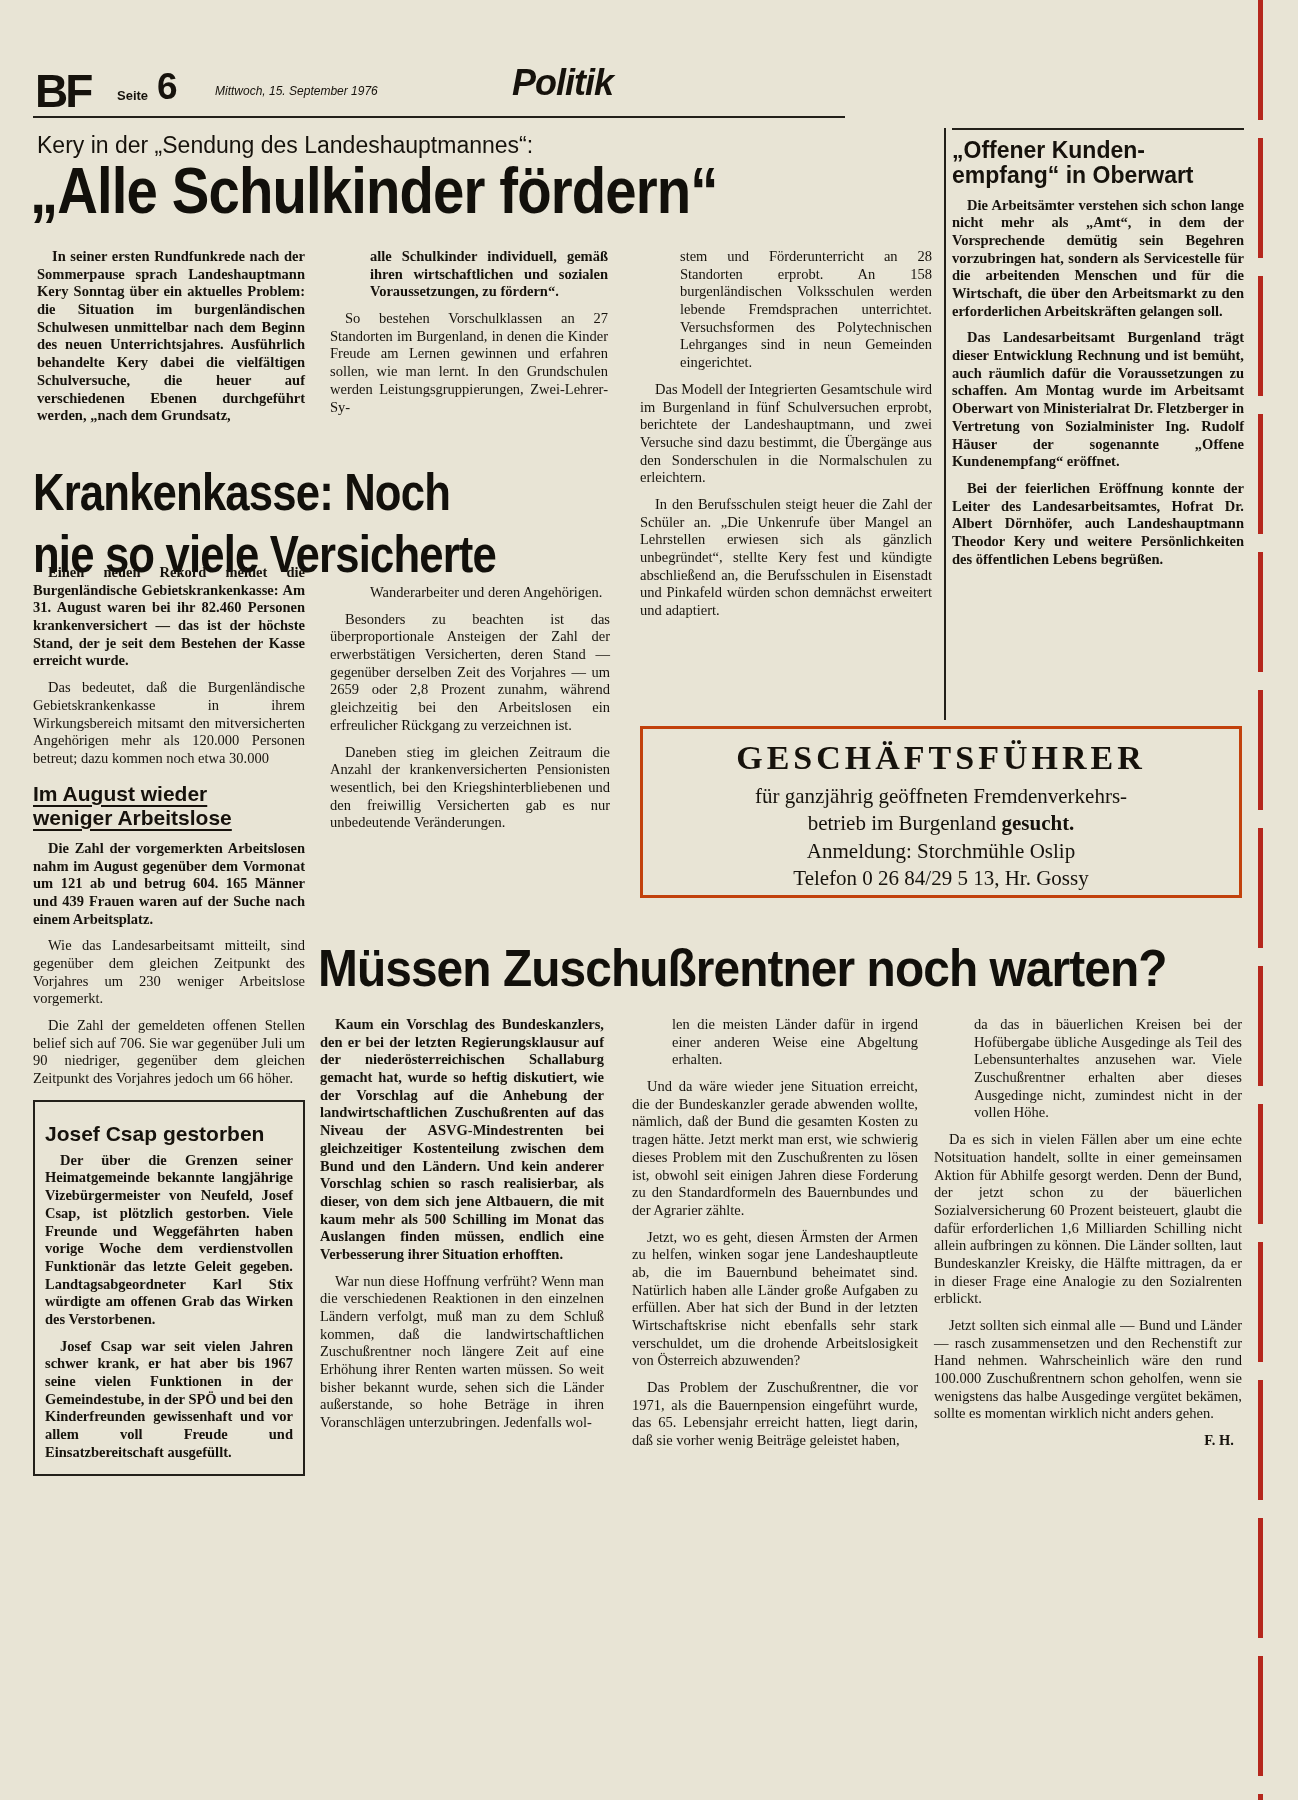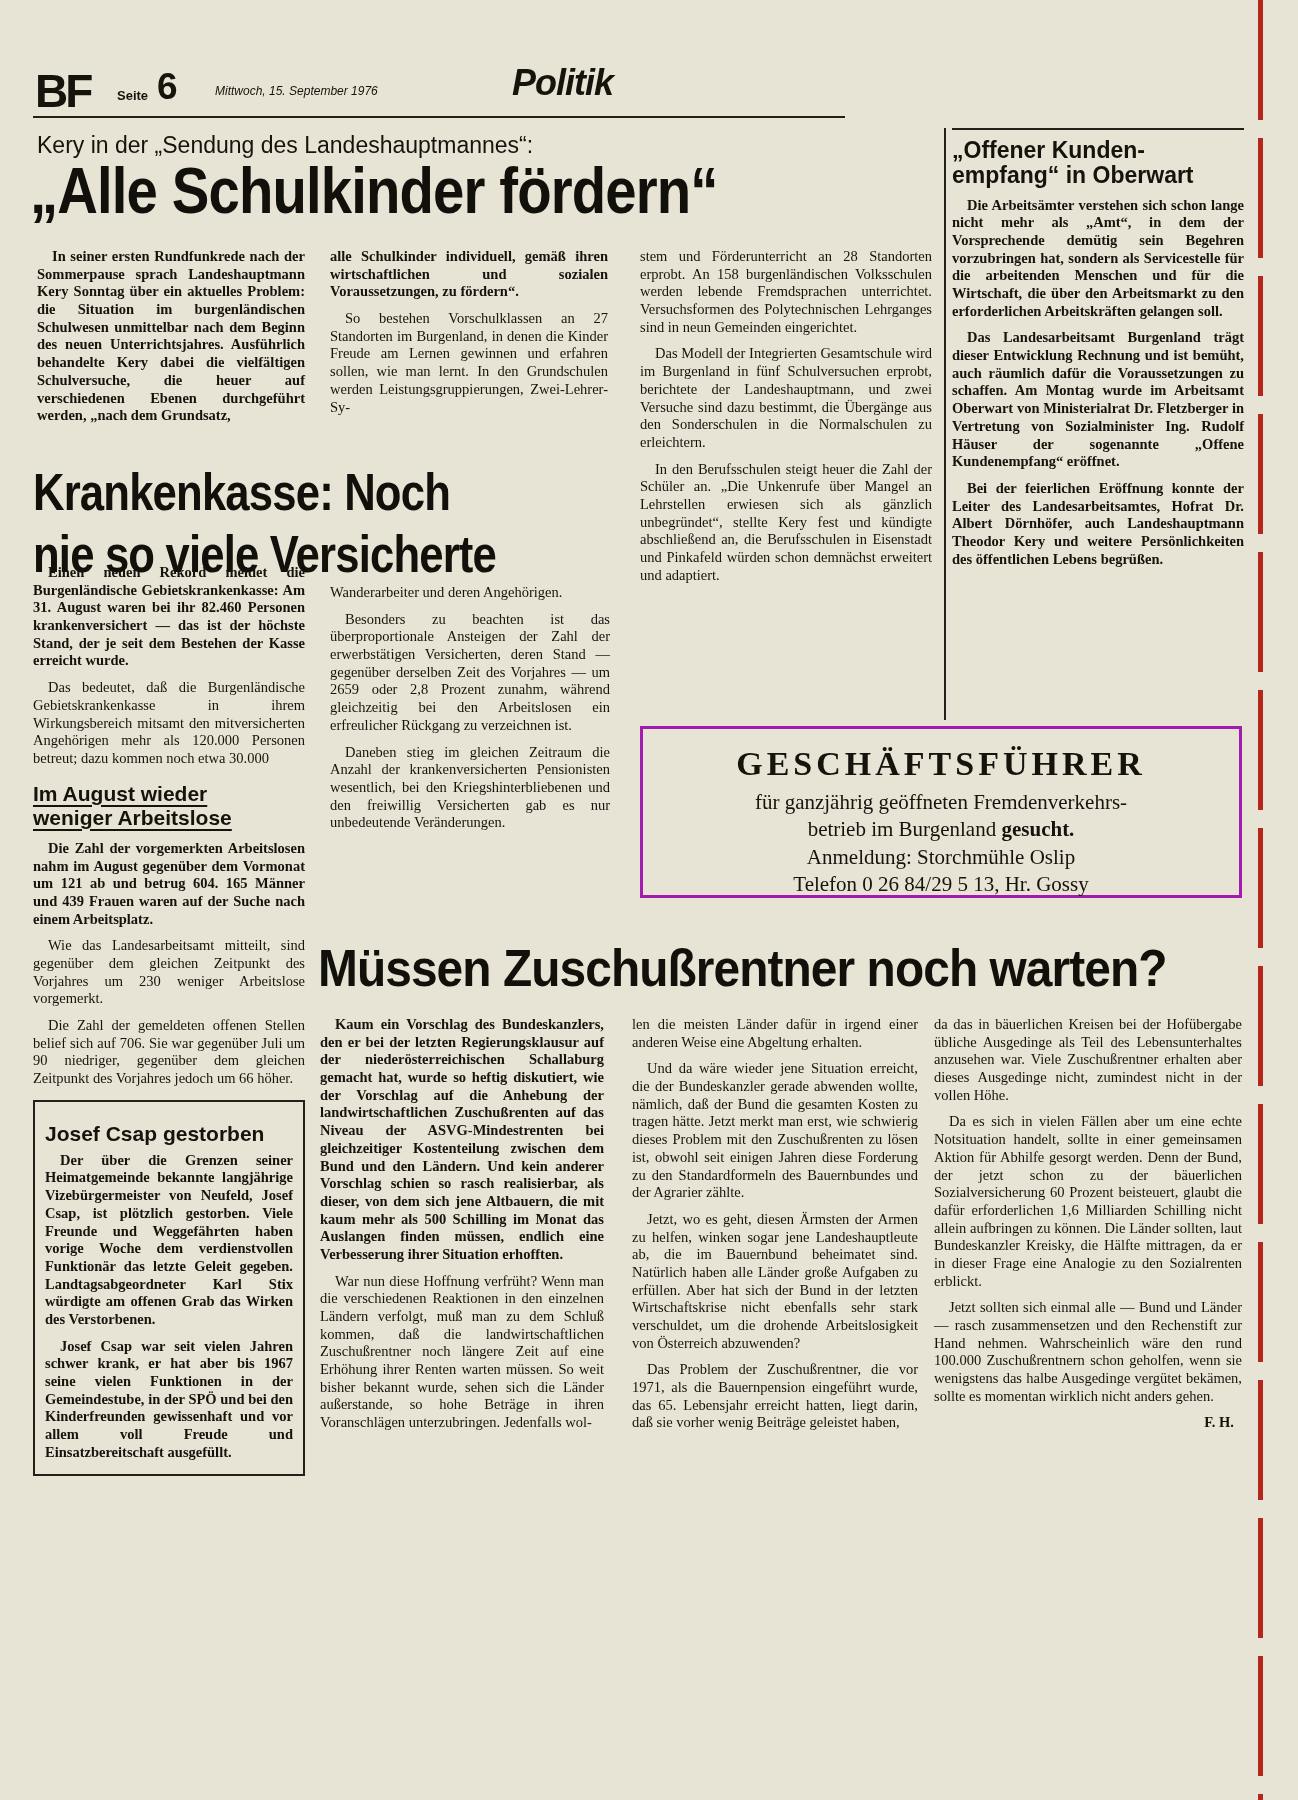--- a/index.html
+++ b/index.html
@@ -13,21 +13,21 @@
     overflow: hidden;
   }
   .abs { position: absolute; }
   p {
     margin: 0 0 9px;
     text-indent: 15px;
     text-align: justify;
     font-size: 14.5px;
     line-height: 1.22;
   }
-  .flush > p:first-child, p.flush { text-indent: 0; }
+  .flush > p:first-child, p.flush { text-indent: 0; margin-left: 40px; }
   .bold, .bold p { font-weight: bold; }
   .cond {
     display: inline-block;
     transform-origin: 0 50%;
     white-space: nowrap;
     font-family: "Liberation Sans", sans-serif;
     font-weight: bold;
     letter-spacing: -1px;
     color: #12100b;
   }
@@ -47,21 +47,21 @@
   .sidebar h3 { margin: 0 0 8px; font-family:"Liberation Sans",sans-serif; font-size:23px; line-height:1.1; }
   
   .subhead {
     font-family:"Liberation Sans",sans-serif; font-weight:bold; font-size:21px; line-height:1.15;
     margin: 14px 0 10px; text-decoration: underline; text-underline-offset: 4px; text-decoration-thickness: 2px;
   }
   
   .csap-box { border: 2px solid #23201a; padding: 20px 10px 4px; margin-top: 12px; }
   .csap-box h5 { margin: 0 0 6px; font-family:"Liberation Sans",sans-serif; font-size:21px; }
   
-  .ad-box { border: 3px solid #a21caf; text-align: center; padding-top: 16px; }
+  .ad-box { border: 3px solid #c2410c; text-align: center; padding-top: 10px; }
   .ad-title { font-weight: bold; font-size: 34px; letter-spacing: 4px; margin-bottom: 6px; }
   .ad-line { font-size: 21px; line-height: 1.3; }
   .byline { text-align: right; font-weight: bold; font-size: 14.5px; padding-right: 8px; }
 </style>
 </head>
 <body>
 
 <div class="abs red-line" style="left:1258px; top:0; width:5px; height:1800px;"></div>
 
 <div class="abs" style="left:35px; top:64px; height:52px;">

